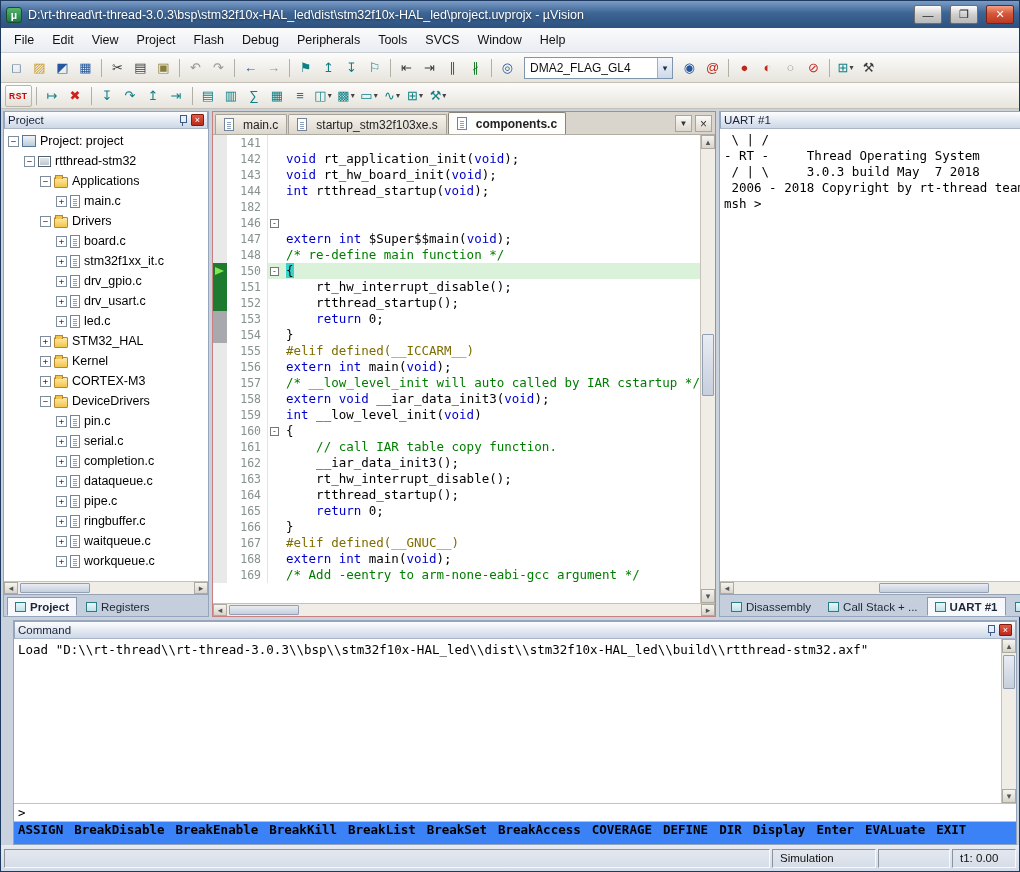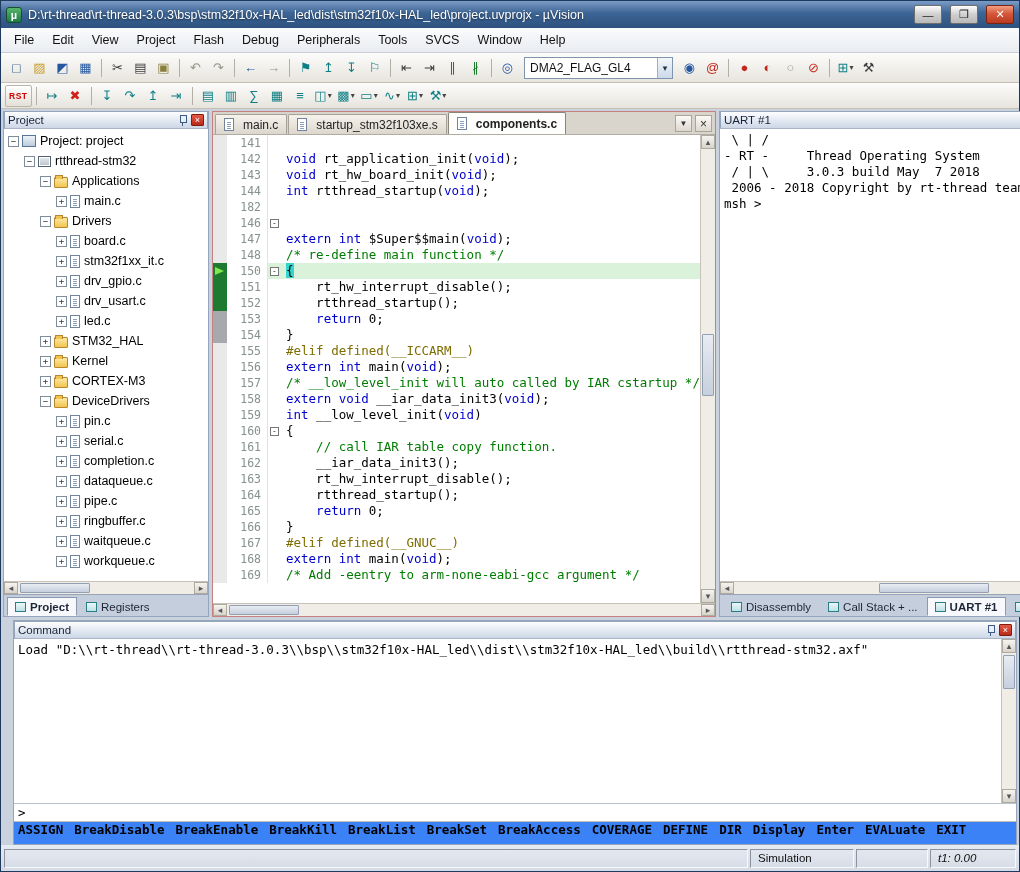--- a/index.html
+++ b/index.html
@@ -117,21 +117,21 @@
   .cmd-prompt{height:18px;flex:none;background:#fff;border-top:1px solid #b9c2cf;display:flex;align-items:center;font:12.5px "DejaVu Sans Mono",monospace;padding:0 4px;gap:4px;}
   .assist{height:23px;flex:none;background:#3b82f6;border-top:1px solid #c3bfb6;display:flex;align-items:flex-start;gap:11px;padding:0 4px;overflow:hidden;}
   .assist-btn{font:bold 12.5px "DejaVu Sans Mono",monospace;color:#000;white-space:nowrap;}
 
   
   .statusbar{flex:1;background:linear-gradient(#e7ebf2,#d4dbe6);display:flex;align-items:center;padding:0 2px;}
   .sb-cell{height:19px;margin:0 1px;border:1px solid;border-color:#8d939c #f8f9fb #f8f9fb #8d939c;font-size:11.5px;color:#111;padding:2px 7px;white-space:nowrap;overflow:hidden;}
   .sb-cell.grow{flex:1;}
   .sb-cell.w100{width:104px;}
   .sb-cell.w70{width:72px;}
-  .sb-cell.w85{width:86px;font-style:italic;}
+  .sb-cell.w85{width:64px;}
 </style>
 </head>
 <body>
 
 <div class="window">
 
   <div class="titlebar">
     <span class="app-icon">µ</span>
     <span class="title-text">D:\rt-thread\rt-thread-3.0.3\bsp\stm32f10x-HAL_led\dist\stm32f10x-HAL_led\project.uvprojx - µVision</span>
     <span class="win-btn">—</span>

